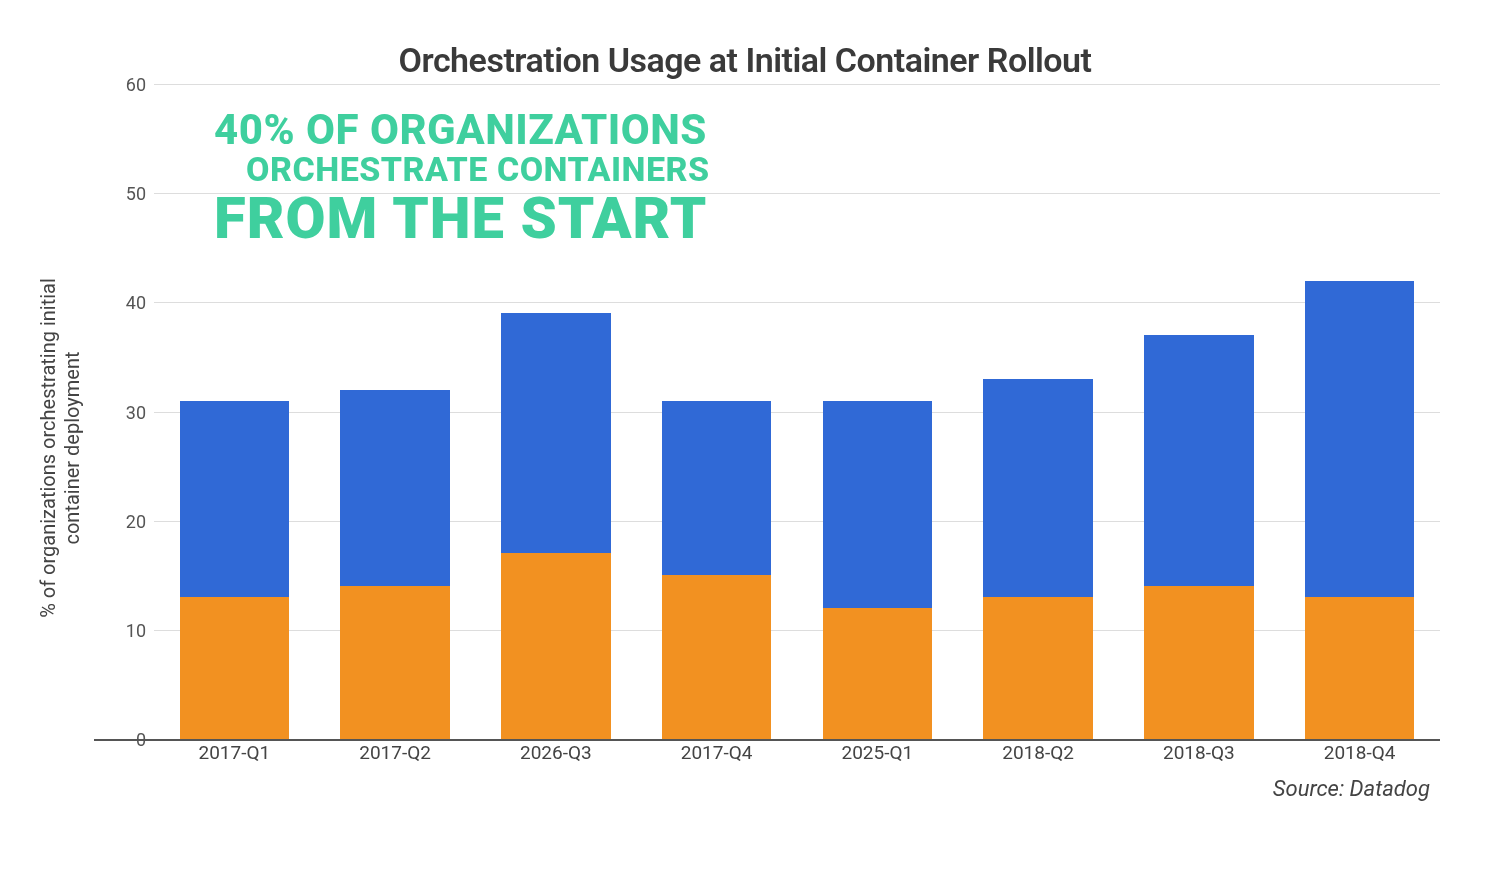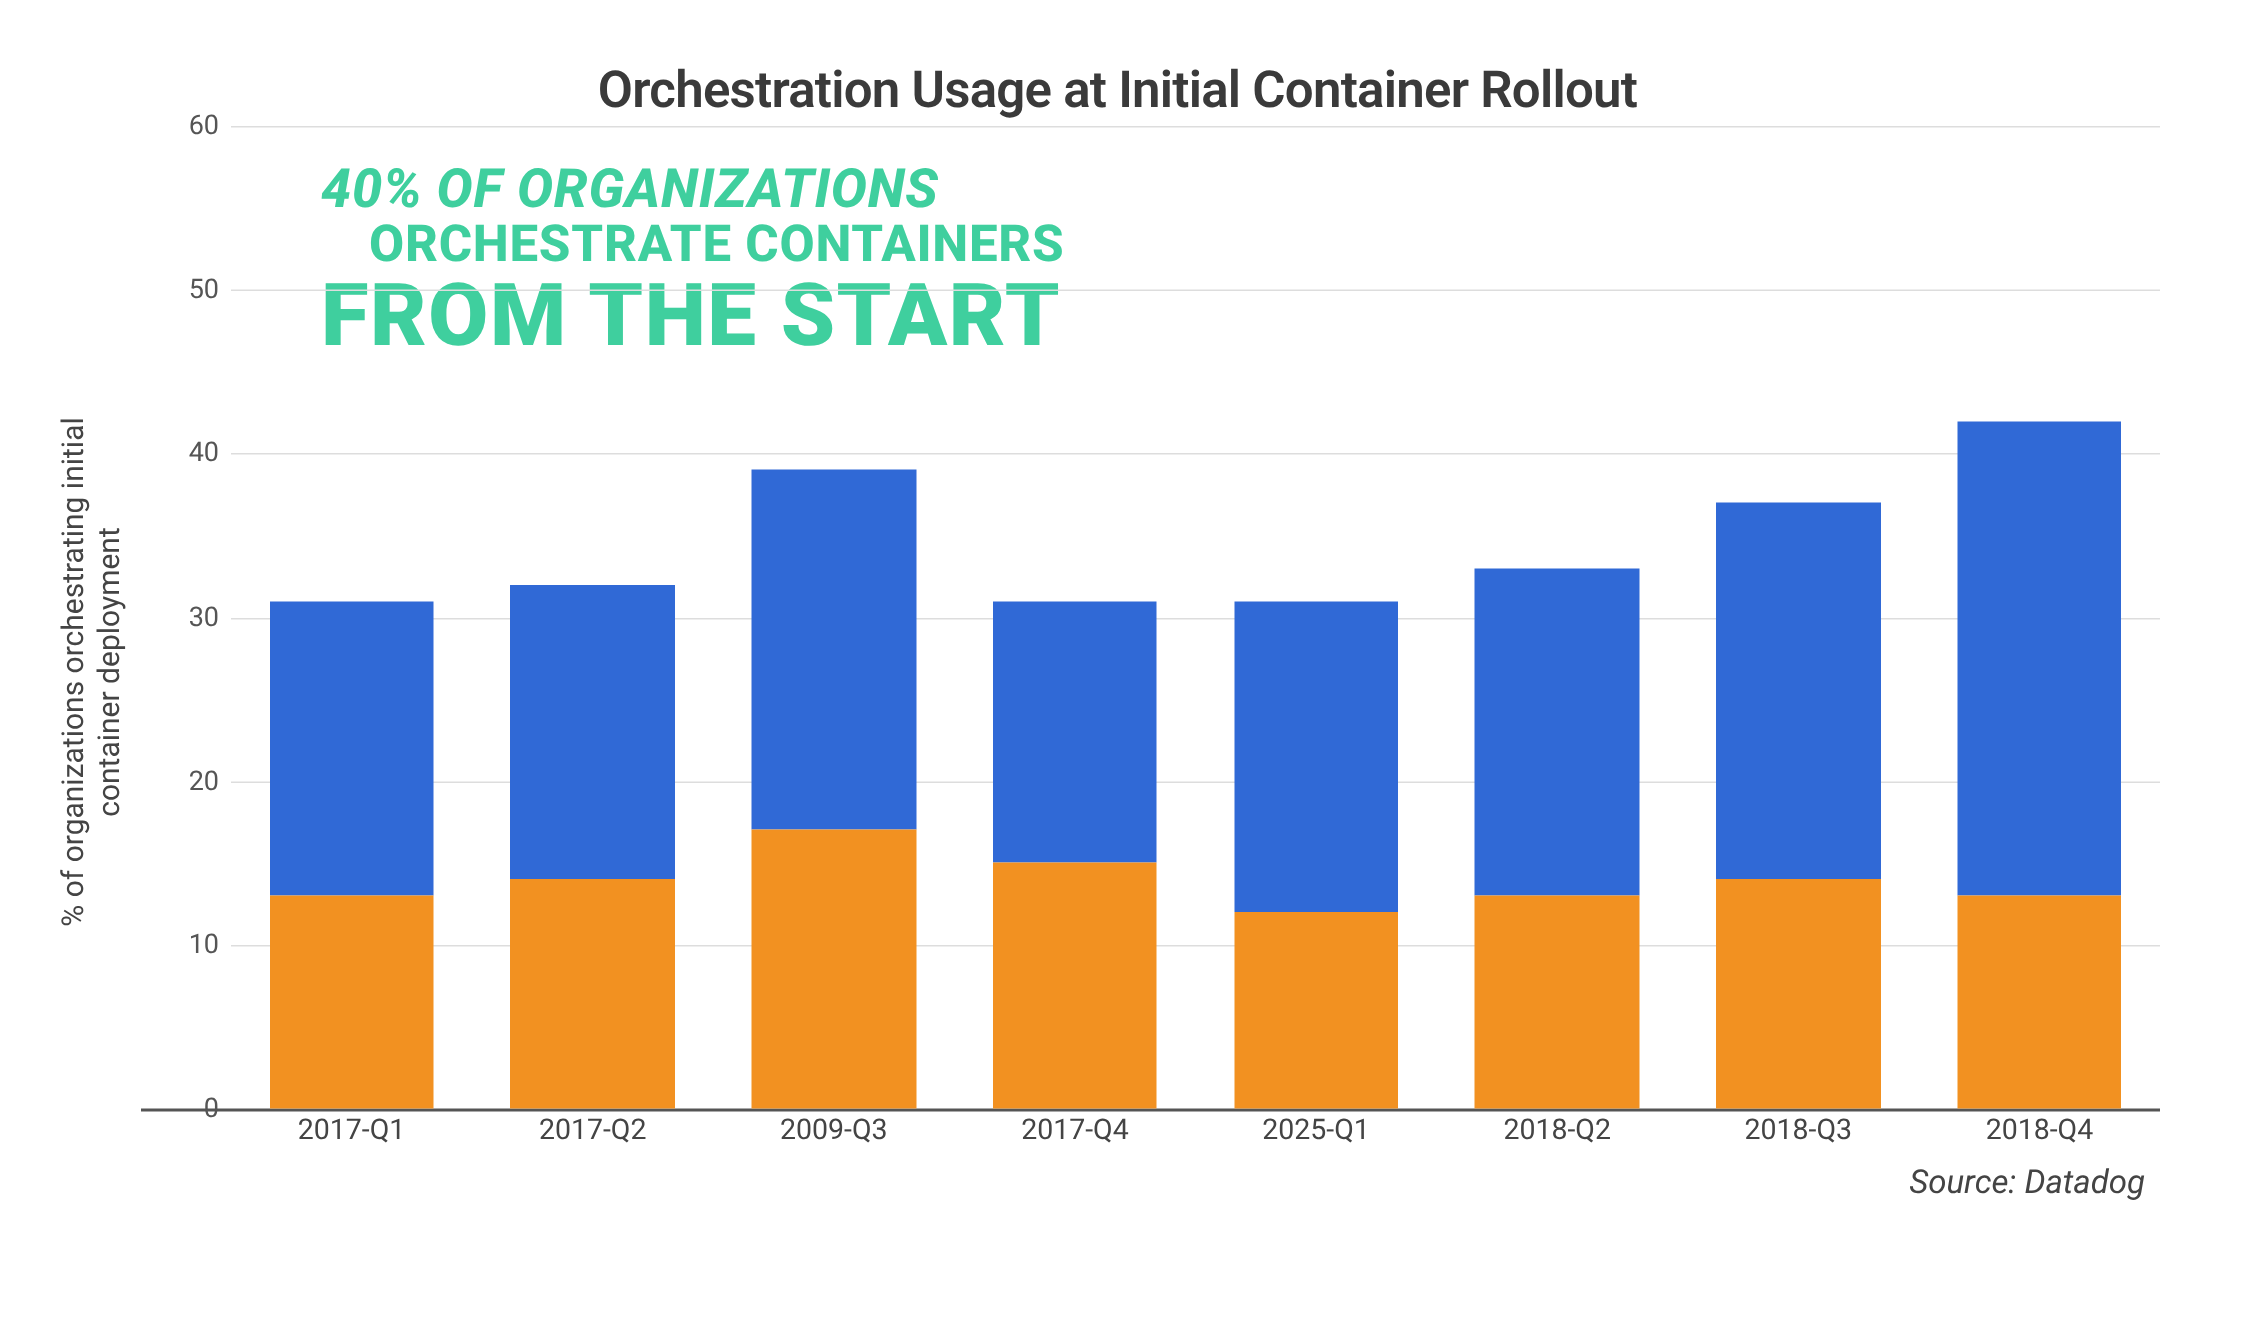--- a/index.html
+++ b/index.html
@@ -81,21 +81,21 @@
     font-size:19px; color:#444;
   }
   .annotation {
     position:absolute;
     left:120px; top:24px;
     color:#3fcf9e;
     font-weight:800;
     line-height:1.05;
     letter-spacing:0.5px;
   }
-  .annotation .l1 { font-size:36px;font-style:italic; }
+  .annotation .l1 { font-size:42px; }
   .annotation .l2 { font-size:34px;margin-left:32px; }
   .annotation .l3 { font-size:58px; font-weight:900; letter-spacing:1px; }
   .source {
     text-align:right;
     font-size:22px;
     font-style:italic;
     color:#444;
     margin-top:12px;
     padding-right:10px;
   }
@@ -178,21 +178,21 @@
               <div class="seg" style="background: rgb(242, 145, 33); height: 21.6667%;"></div>
               <div class="seg" style="background: rgb(48, 105, 214); height: 48.3333%;"></div>
             </div>
           </div>
         </div>
       </div>
 
     <div class="xticks" id="xticks">
         <div class="xtick">2017-Q1</div>
         <div class="xtick">2017-Q2</div>
-        <div class="xtick">2009-Q3</div>
+        <div class="xtick">2026-Q3</div>
         <div class="xtick">2017-Q4</div>
         <div class="xtick">2025-Q1</div>
         <div class="xtick">2018-Q2</div>
         <div class="xtick">2018-Q3</div>
         <div class="xtick">2018-Q4</div>
       </div>
   </div>
 </div>
 
 <div class="source">Source: Datadog</div>

